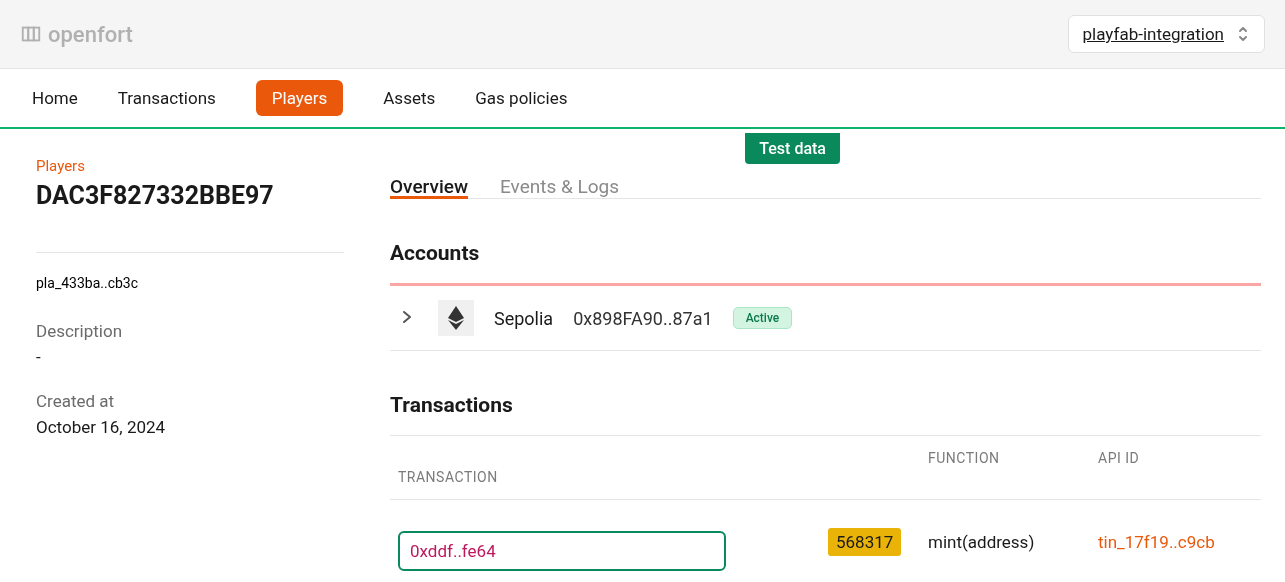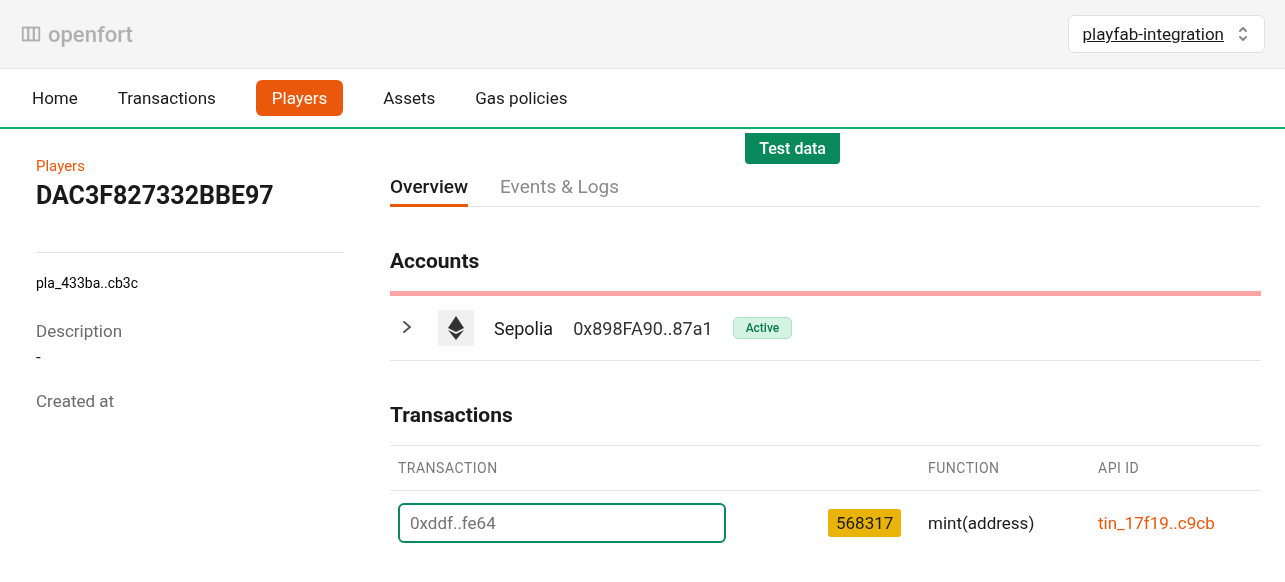--- a/index.html
+++ b/index.html
@@ -128,21 +128,21 @@
     font-weight: 500;
     border-radius: 0 0 4px 4px;
   }
   .tabs {
     display: flex;
     gap: 32px;
     border-bottom: 1px solid #e5e5e5;
     margin-top: 36px;
   }
   .tab {
-    padding: 10px 0 8px;
+    padding: 10px 0 0;
     font-size: 19px;
     color: #8a8a8a;
     cursor: pointer;
     position: relative;
   }
   .tab.active {
     color: #1a1a1a;
     font-weight: 500;
   }
   .tab.active::after {
@@ -151,21 +151,21 @@
     left: 0; right: 0; bottom: -1px;
     height: 3px;
     background: #ea580c;
   }
   .section-heading {
     font-size: 21px;
     font-weight: 700;
     margin: 42px 0 18px;
   }
   .account-row {
-    border-top: 5px solid #fca5a5;
+    border-top: 3px solid #fca5a5;
     border-bottom: 1px solid #e5e5e5;
     padding: 14px 6px;
     display: flex;
     align-items: center;
     gap: 20px;
   }
   .chevron-right {
     color: #6b6b6b;
     cursor: pointer;
     padding: 4px;
@@ -205,35 +205,35 @@
     border-bottom: 1px solid #e5e5e5;
     color: #7a7a7a;
     font-size: 14px;
     letter-spacing: 0.5px;
   }
   .tx-row {
     display: flex;
     align-items: center;
     padding: 12px 8px;
   }
-  .col-tx { width: 430px; display: flex; align-items: center; gap: 24px; }
+  .col-tx { width: 430px; display: flex; align-items: center; gap: 24px; margin-top: 19px; }
   .col-block { width: 100px; }
   .col-fn { width: 170px; }
   .col-api { flex: 1; }
   .tx-highlight {
     border: 2px solid #0a8a5c;
     border-radius: 6px;
     padding: 8px 10px;
     display: flex;
     align-items: center;
     gap: 56px;
     width: 328px;
   }
   .tx-hash {
-    color: #737373;
+    color: #be185d;
     font-size: 17px;
     cursor: pointer;
   }
   .success-badge {
     background: #d4f4e2;
     border: 1px solid #a8e6c5;
     color: #0a7a4a;
     padding: 4px 12px;
     border-radius: 14px;
     font-size: 15px;
@@ -290,20 +290,21 @@
 
 <div class="content">
   <div class="sidebar">
     <div class="breadcrumb">Players</div>
     <div class="page-title">DAC3F827332BBE97</div>
     <hr class="details-divider">
     <div class="player-id">pla_433ba..cb3c</div>
     <div class="detail-label">Description</div>
     <div class="detail-value">-</div>
     <div class="detail-label">Created at</div>
+    <div class="detail-value">October 16, 2024</div>
   </div>
 
   <div class="main">
     <div class="test-data-badge">Test data</div>
 
     <div class="tabs">
       <div class="tab active">Overview</div>
       <div class="tab">Events &amp; Logs</div>
     </div>
 

